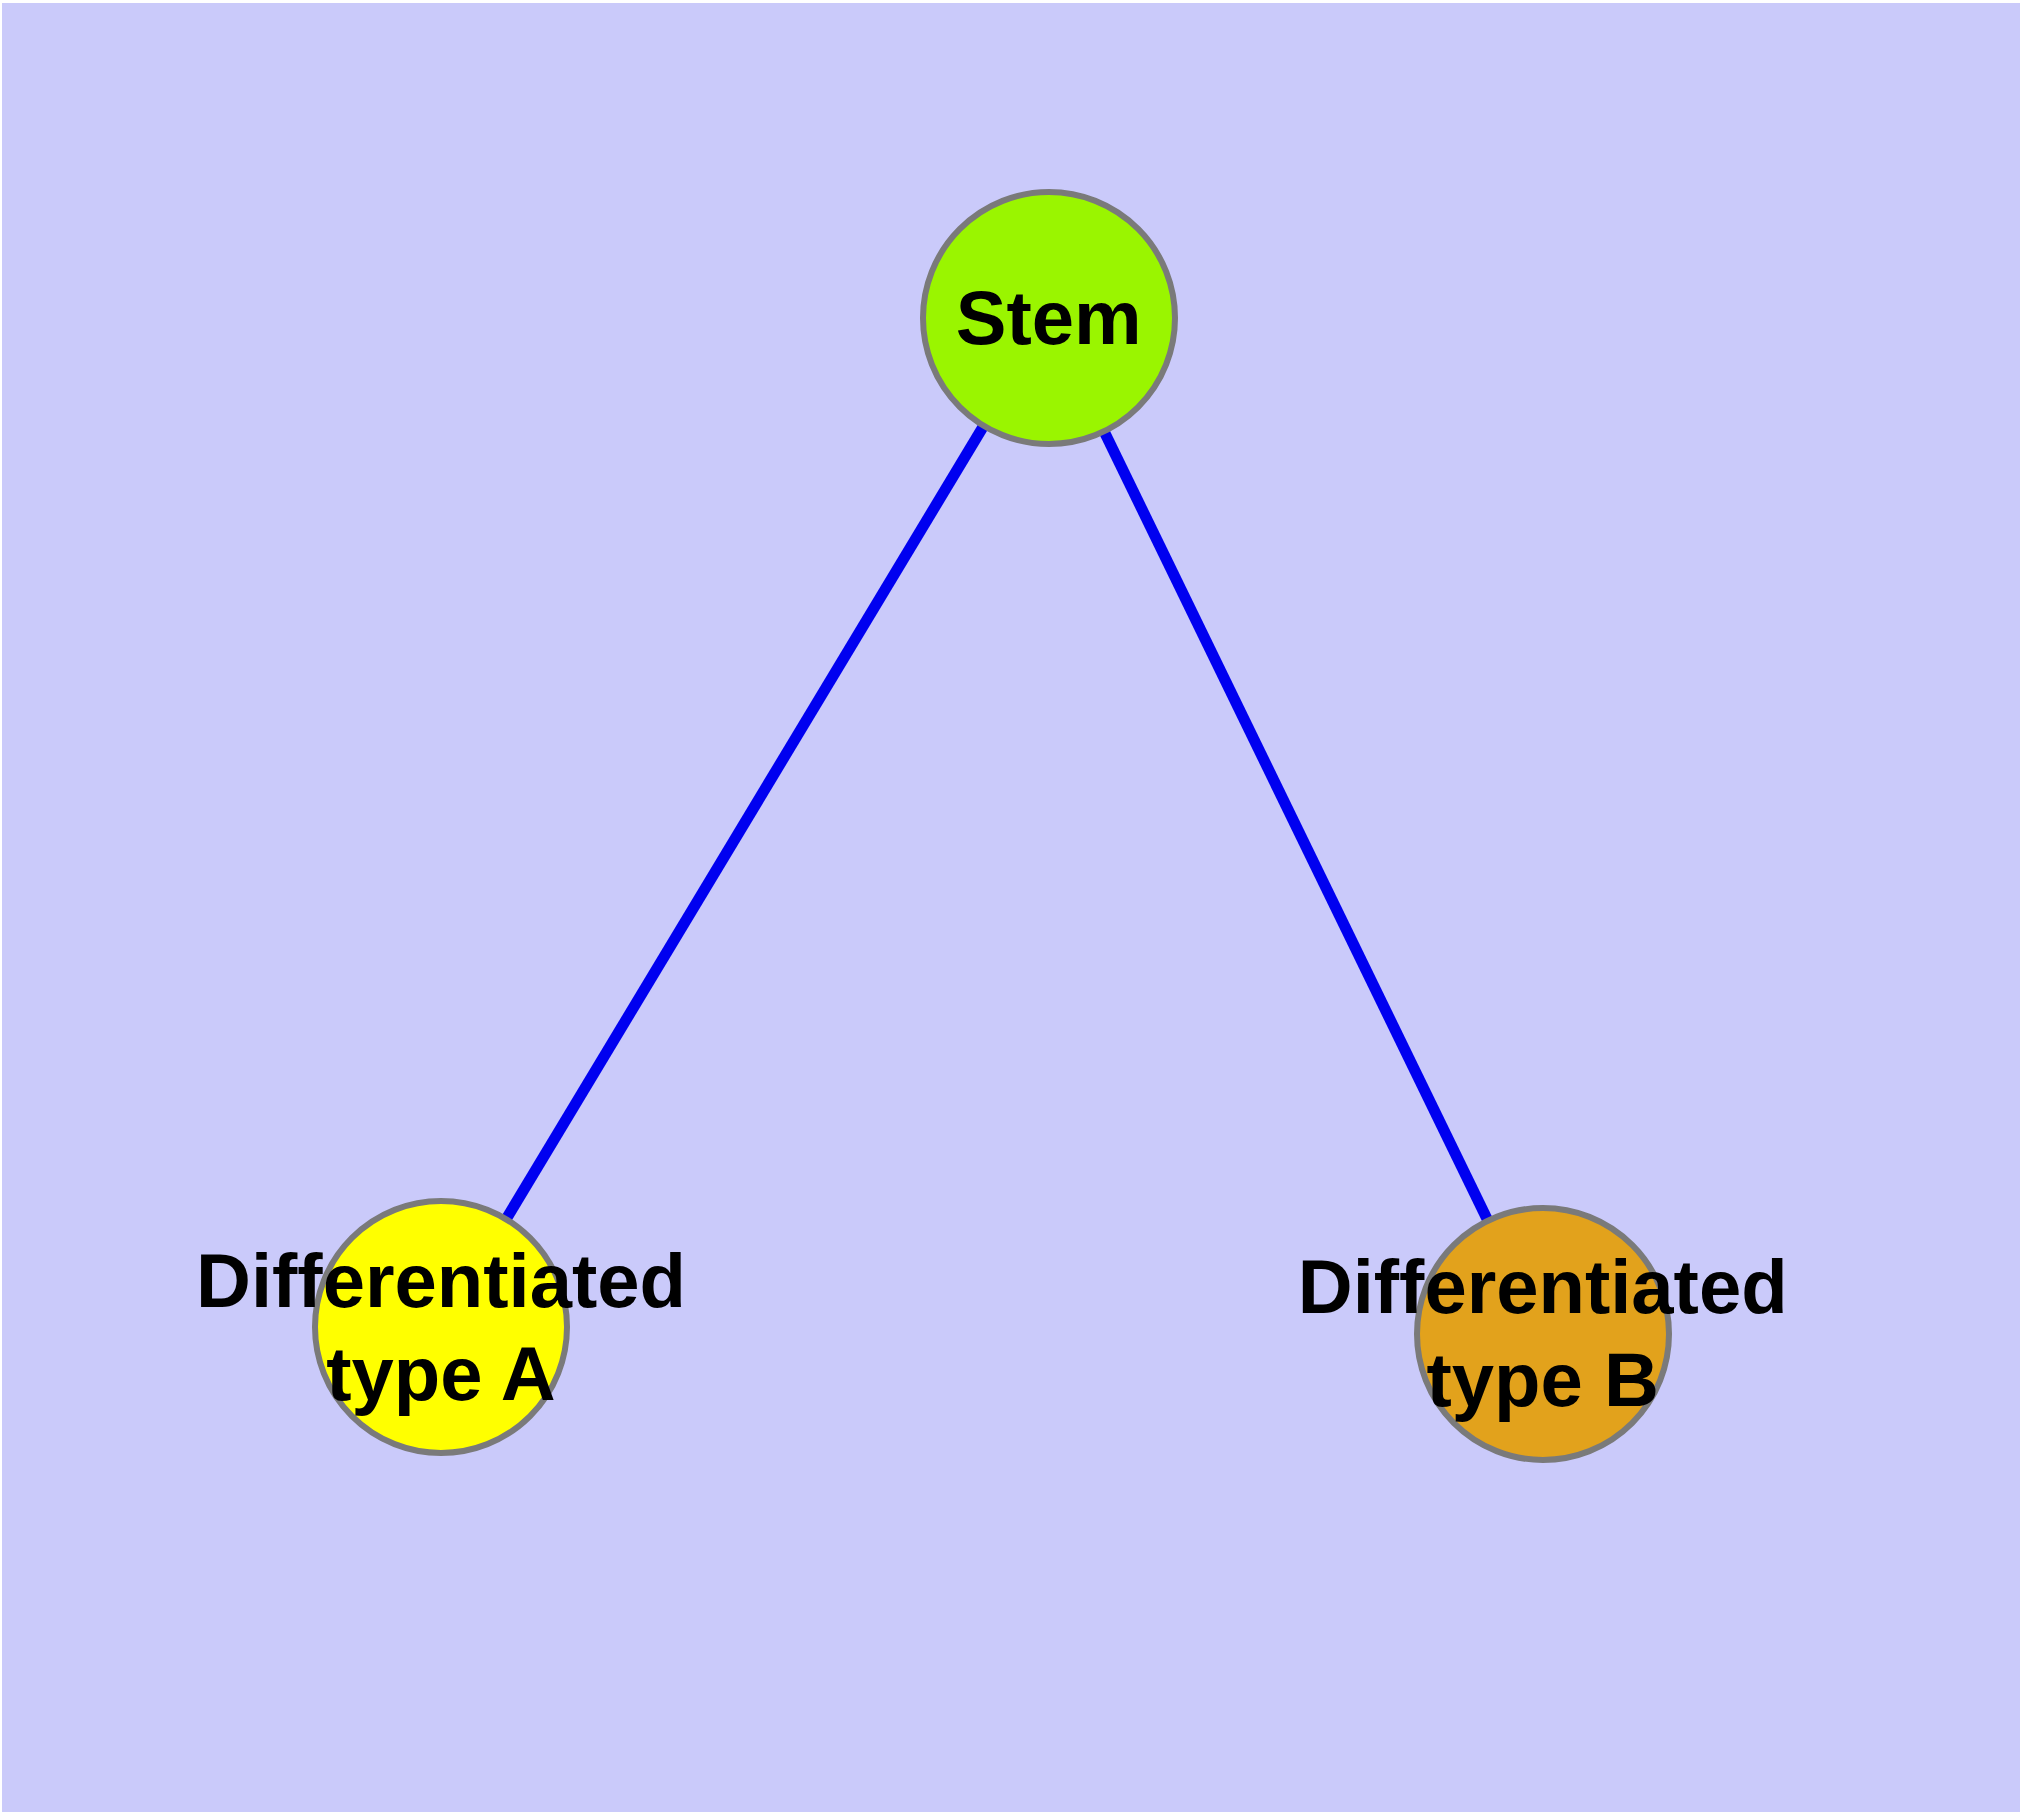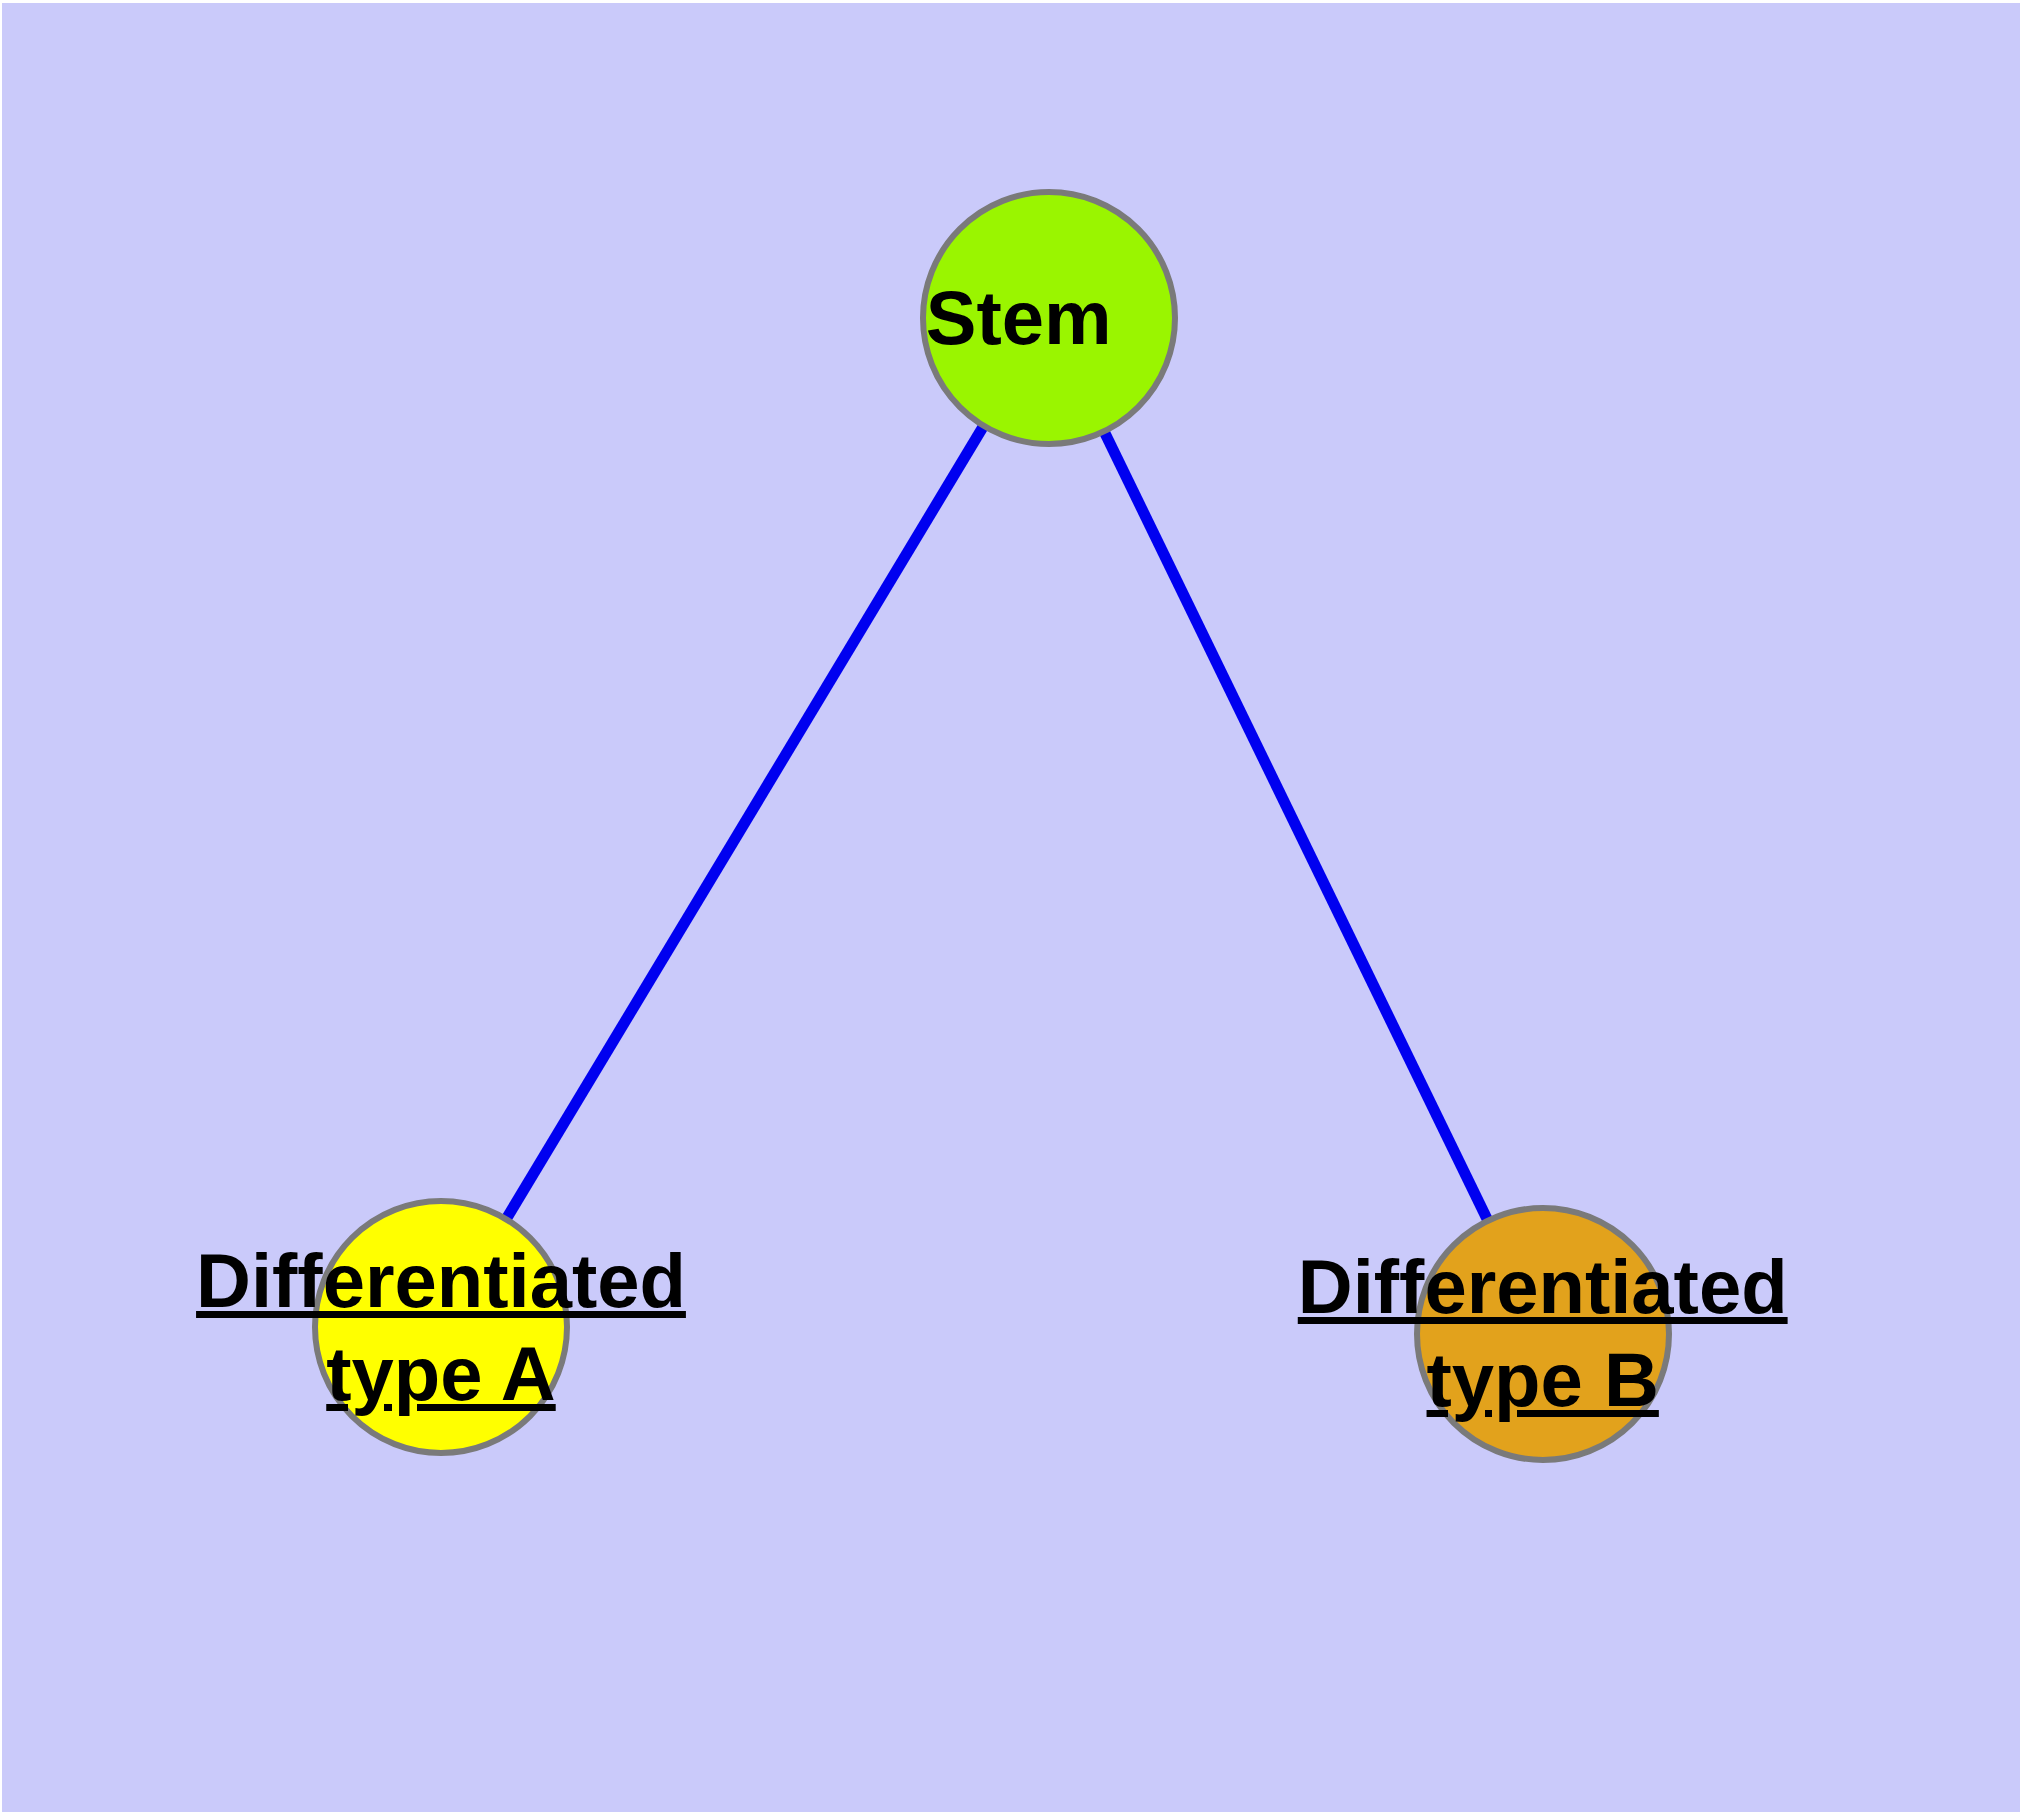--- a/index.html
+++ b/index.html
@@ -27,39 +27,38 @@
   .node {
     position: absolute;
     width: 258px;
     height: 258px;
     box-sizing: border-box;
     border: 6px solid #7A7A7A;
     border-radius: 50%;
     z-index: 2;
     display: flex;
     align-items: center;
-    justify-content: flex-start;
+    justify-content: center;
   }
   .node-stem { left: 918px; top: 186px; }
   .node-a    { left: 310px;  top: 1195px; }
   .node-b    { left: 1412px; top: 1202px; }
   .node-label,
   .overlay-label {
     font-weight: 700;
     font-size: 76px;
     line-height: 93px;
     color: #000000;
     text-align: center;
     white-space: pre-line;
   }
   .overlay-label {
     position: absolute;
     width: 848px;
     z-index: 3;
-    text-decoration: underline;
   }
   .label-a { left: 15.3px;   top: 1231px; }
   .label-b { left: 1117px; top: 1237px; }
 </style>
 </head>
 <body>
 
 <div class="canvas" style="background-color: rgb(202, 202, 250);">
 
   <svg class="edges" width="2019" height="1810" viewBox="0 0 2382 2135">

